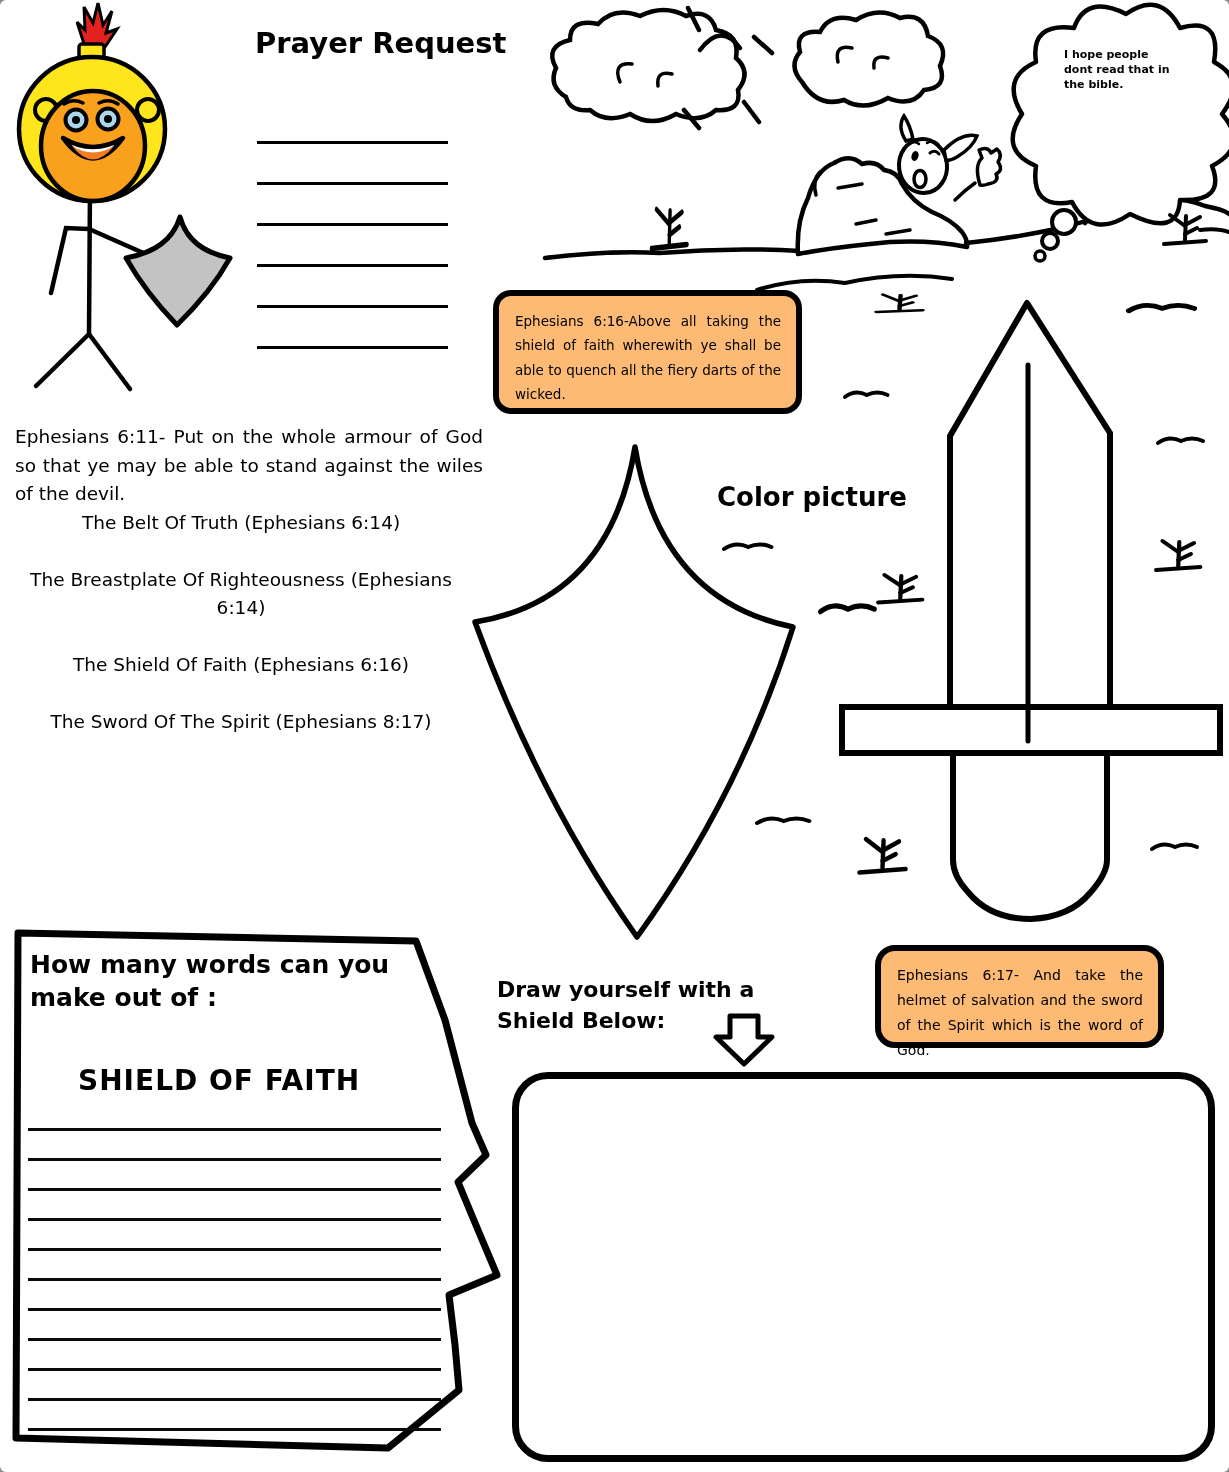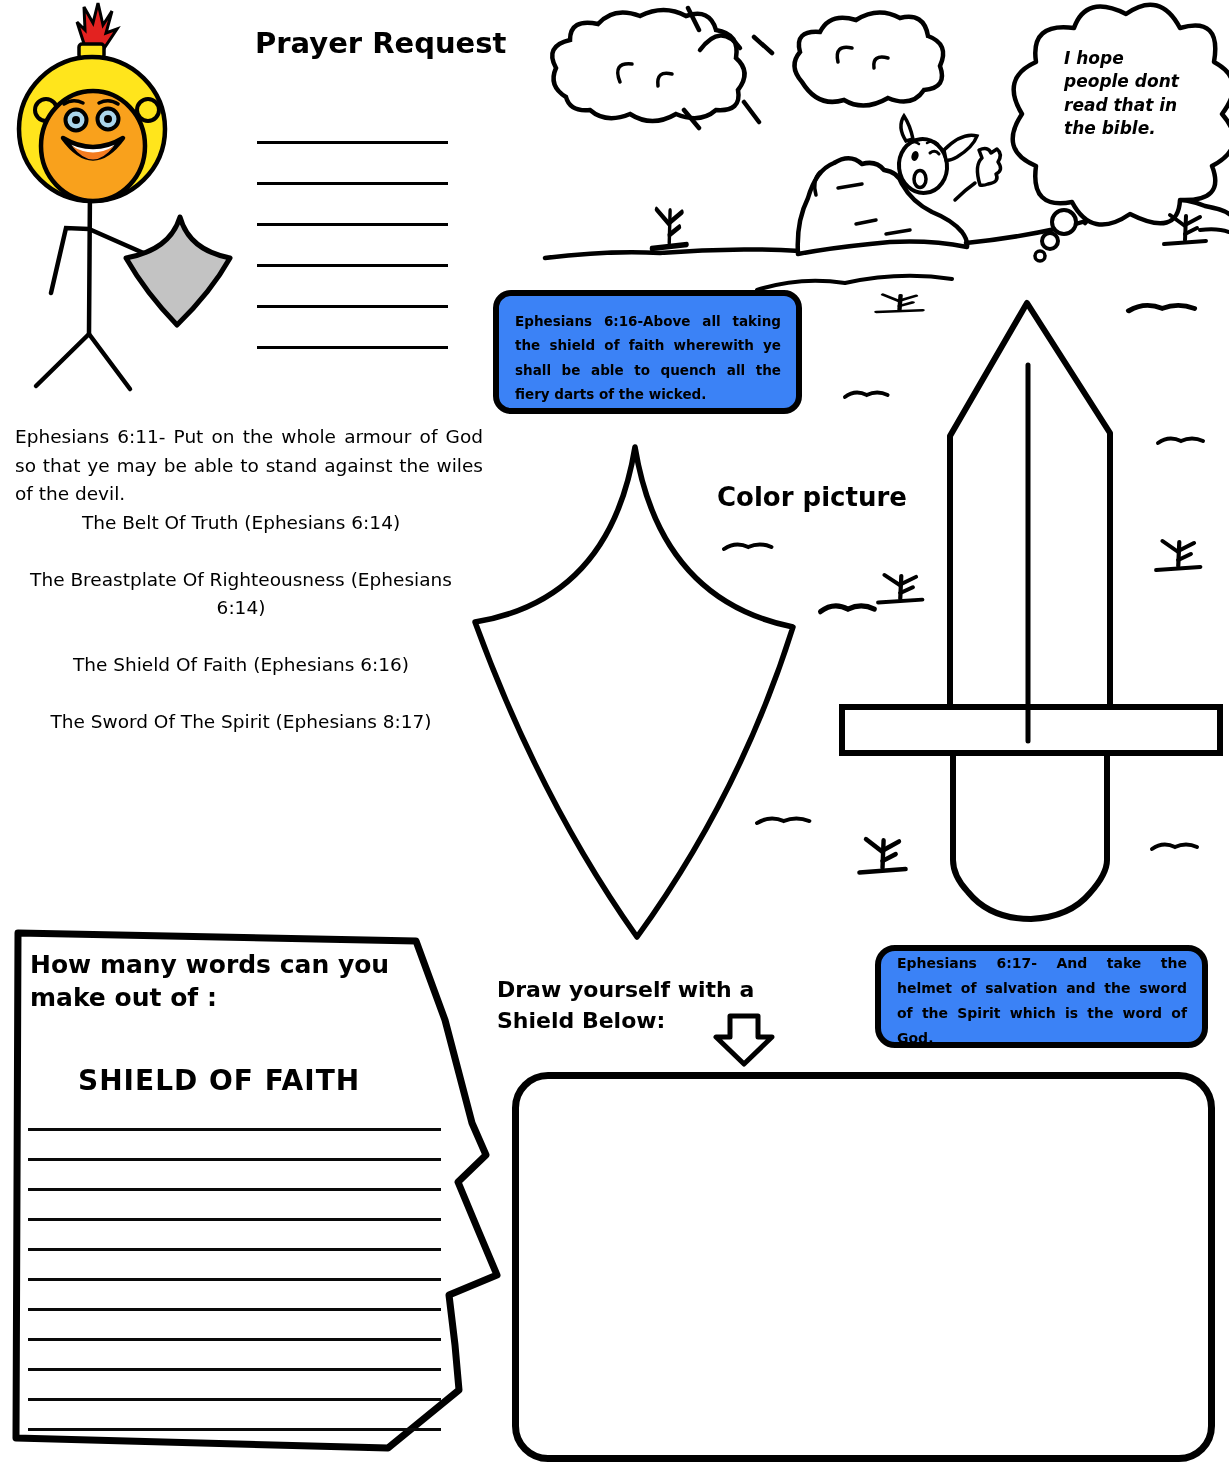--- a/index.html
+++ b/index.html
@@ -1,36 +1,36 @@
 <!DOCTYPE html>
 <html><head>
 <meta charset="utf-8">
 <style>
   html,body { margin:0; padding:0; background:#888; }
   #canvas {
     position:relative; width:1229px; height:1472px; margin:0 auto;
     background:#ffffff; overflow:hidden;
-    font-family:"DejaVu Sans", sans-serif; color:#000;
+    font-family:"DejaVu Sans", sans-serif; color:#000;border-radius:6px;
   }
   #artwork { position:absolute; left:0; top:0; width:1229px; height:1472px; }
 
   .abs { position:absolute; }
 
   #title { left:255px; top:26px; font-size:29px; font-weight:bold; margin:0; }
 
   #prayer-lines { left:257px; top:141px; display:flex; flex-direction:column; gap:38px; }
   .pline { width:191px; height:3px; background:#000; }
 
   .vbox {
-    box-sizing:border-box; background:#3b82f6; border:5px solid #000; border-radius:18px;
-    font-weight:bold; text-align:justify;
+    box-sizing:border-box; background:#fdba74; border:5px solid #000; border-radius:18px;
+    font-weight:normal; text-align:justify;
   }
   #eph616 { left:493px; top:290px; width:309px; height:124px; padding:13px 15px 0 16px;
             font-size:13.5px; line-height:1.8; border-width:6px; }
-  #eph617 { left:875px; top:945px; width:333px; height:103px; padding:0 15px 0 16px;
+  #eph617 { left:875px; top:945px; width:289px; height:103px; padding:12px 15px 0 16px;
             font-size:14px; line-height:1.78; border-width:6px; border-radius:20px; }
 
   #armor { left:15px; top:423px; width:468px; font-size:18.5px; font-weight:normal; }
   #armor p { margin:0; text-align:justify; line-height:1.55; }
   #armor-items { width:452px;text-align:center; }
   .armor-item { margin-bottom:28px; line-height:1.55; }
 
   #color-label { left:717px; top:482px; font-size:26px; font-weight:bold; }
 
   #wg-heading { left:30px; top:948px; width:392px; font-size:25px; font-weight:bold; line-height:1.33; }
@@ -38,21 +38,21 @@
   #word-lines { left:28px; top:1128px; display:flex; flex-direction:column; gap:27px; }
   .wline { width:413px; height:3px; background:#0a0a0a; }
 
   #draw-prompt { left:497px; top:974px; width:336px; font-size:22px; font-weight:bold; line-height:1.42; }
 
   #draw-box {
     left:512px; top:1072px; width:703px; height:390px; box-sizing:border-box;
     background:#fff; border:7px solid #000; border-radius:36px;
   }
 
-  #bubble-text { left:1064px; top:47px; width:116px; font-size:17px; font-weight:bold; line-height:1.38;font-style:italic; }
+  #bubble-text { left:1064px; top:47px; width:116px; font-size:11px; font-weight:bold; line-height:1.38; }
 </style>
 </head>
 <body>
 
 <div id="canvas">
 
   <svg id="artwork" viewBox="0 0 1229 1472" xmlns="http://www.w3.org/2000/svg">
     <defs>
       <g id="g-grass" stroke="#000" stroke-width="4" fill="none" stroke-linecap="round">
         <path d="M26,2 L25,26"></path>

